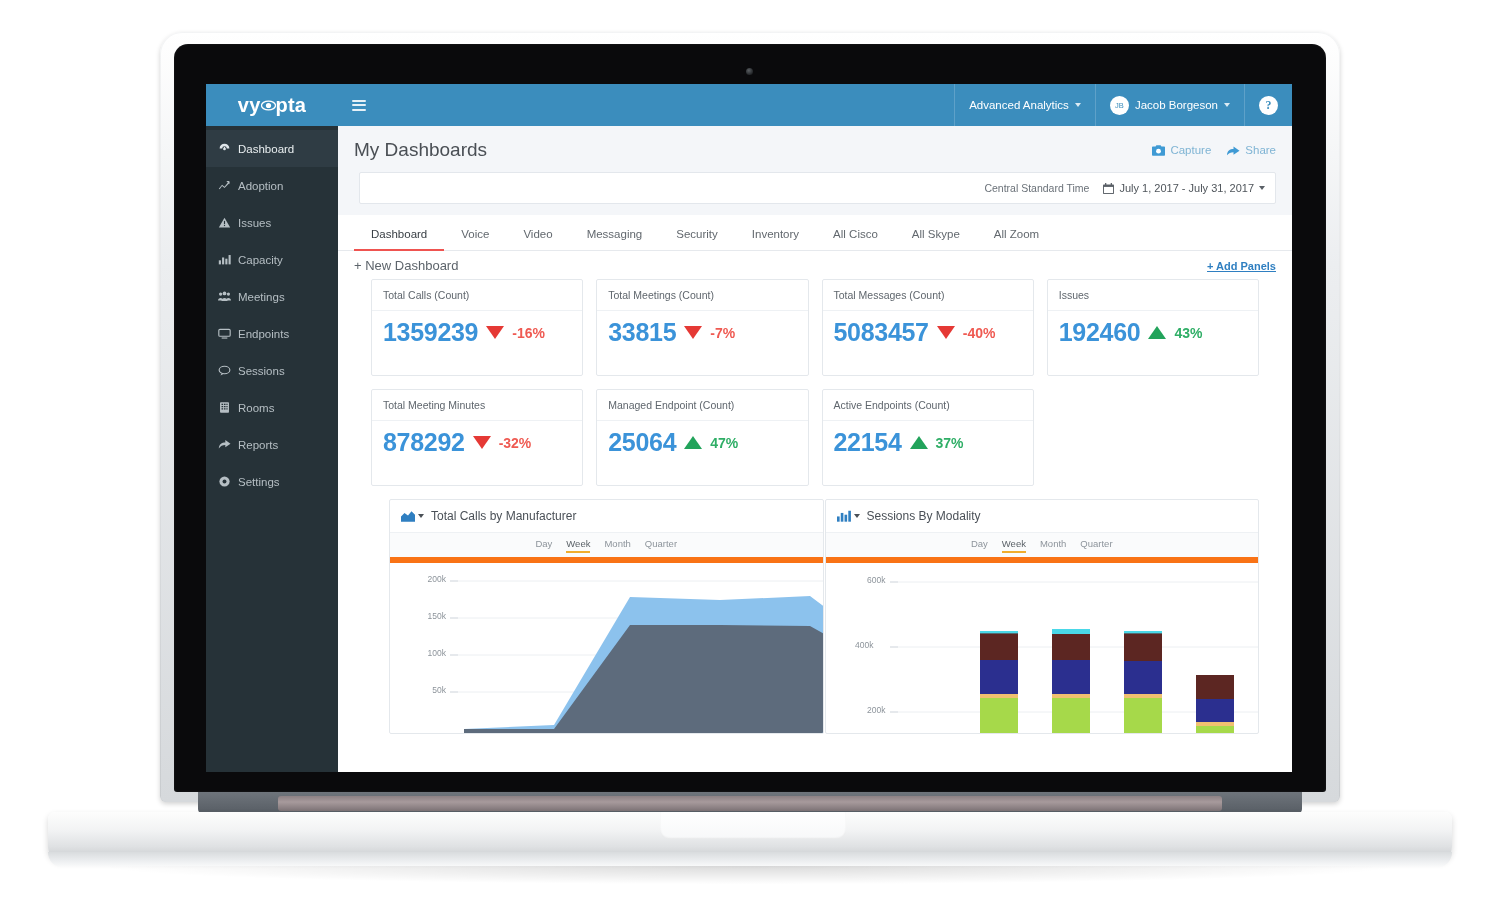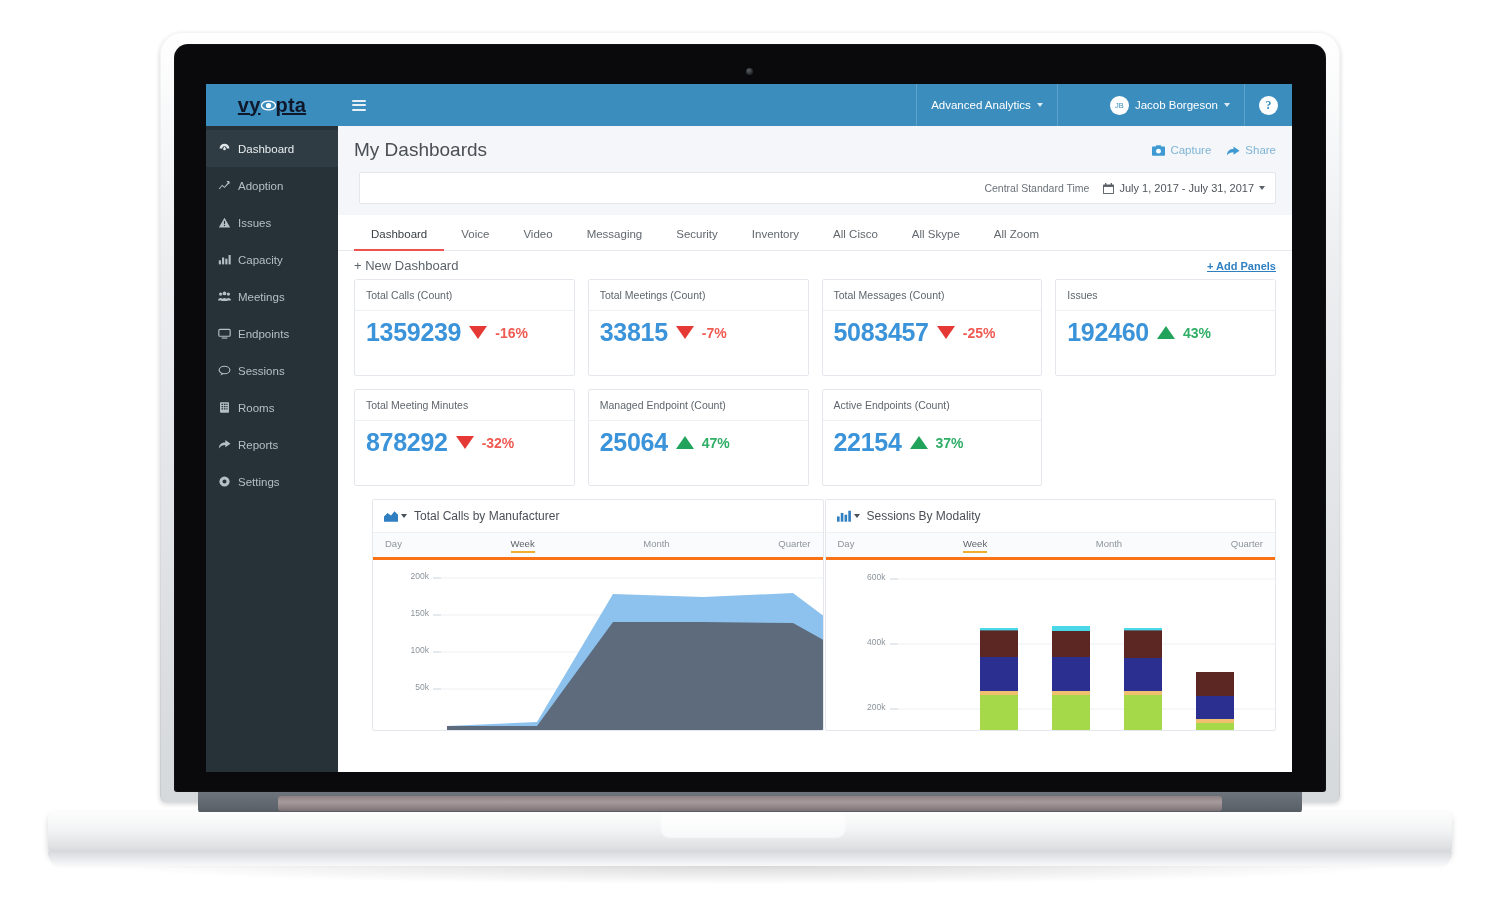--- a/index.html
+++ b/index.html
@@ -89,22 +89,22 @@
   
   .app { position:absolute; inset:0; display:flex; background:#fff; }
 
   
   .sidebar { width: 132px; background:#263238; flex:0 0 132px; }
   .brand {
     height: 42px; background:#3b8dbd;
     display:flex; align-items:center; justify-content:center;
   }
   .brand-text {
-    color:#0f172a; font-size:20px; font-weight:700; letter-spacing:.2px;
-    display:flex; align-items:center;text-decoration:underline;
+    color:#ffffff; font-size:20px; font-weight:700; letter-spacing:.2px;
+    display:flex; align-items:center;
   }
   .brand-o {
     display:inline-block; width:15px; height:15px; margin:0 0px;
     position:relative;
   }
   .brand-o svg { display:block; }
   .nav { padding-top: 4px; }
   .nav-item {
     display:flex; align-items:center; gap:7px;
     height: 37px; padding: 0 0 0 12px;
@@ -128,21 +128,21 @@
   .topbar-spacer { flex:1; }
   .topbar-cell {
     display:flex; align-items:center; gap:6px;
     height:42px; padding:0 14px; font-size:11.5px;
     border-left:1px solid rgba(255,255,255,.18);
     cursor:pointer; white-space:nowrap;
   }
   .caret { width:0;height:0;border-left:3.5px solid transparent;border-right:3.5px solid transparent;border-top:4px solid #dcebf4; }
   .avatar {
     width:19px;height:19px;border-radius:50%;background:#fff;color:#3b8dbd;
-    font-size:7.5px;font-weight:400;display:flex;align-items:center;justify-content:center;margin-left:38px;
+    font-size:7.5px;font-weight:400;display:flex;align-items:center;justify-content:center;
   }
   .help-ico {
     width:19px;height:19px;border-radius:50%;background:#fff;color:#3b8dbd;
     font-size:12px;font-weight:700;display:flex;align-items:center;justify-content:center;
     font-family:"Liberation Serif", serif;
   }
 
   
   .pagehead {
     background:#f4f6f9; padding: 13px 16px 11px 16px;
@@ -176,21 +176,21 @@
   }
   .tab.active { color:#3a4046; border-bottom-color:#ef5350; }
 
   .subrow {
     display:flex; align-items:center; padding: 7px 16px 6px 16px; background:#fff;
   }
   .newdash { font-size:13px; color:#5d646b; cursor:pointer; }
   .addpanels { margin-left:auto; font-size:11px; color:#2f7fc1; font-weight:700; cursor:pointer;text-decoration:underline; }
 
   
-  .content { flex:1; overflow:hidden; padding: 0 16px; background:#fff;border-radius:21px; }
+  .content { flex:1; overflow:hidden; padding: 0 33px; background:#fff;border-radius:21px; }
 
   .kpi-grid { display:grid; grid-template-columns: repeat(4, 1fr); gap: 13px; margin-bottom: 13px; }
   .kpi {
     border:1px solid #e4e8ec; border-radius:2px; background:#fff;
     height: 97px; display:flex; flex-direction:column;
   }
   .kpi-head {
     padding: 9px 11px; font-size:10.5px; color:#5f666d;
     border-bottom:1px solid #eef1f4;
   }
@@ -207,22 +207,22 @@
   .panel-grid { display:grid; grid-template-columns: 1fr 1fr; gap: 1px; margin-left: 18px; }
   .panel { border:1px solid #e4e8ec; border-radius:2px; background:#fff; overflow:hidden; }
   .panel-head {
     display:flex; align-items:center; gap:7px;
     padding: 9px 11px; border-bottom:1px solid #eef1f4;
   }
   .panel-ico { display:flex; align-items:center; gap:3px; }
   .panel-ico svg { display:block; }
   .panel-title { font-size:12px; color:#4a5057; }
   .gran-bar {
-    background:#fafbfc; border-bottom:3px solid #f97316;
-    display:flex; justify-content:space-between; gap:14px;
+    background:#fafbfc; border-bottom:6px solid #f97316;
+    display:flex; justify-content:center; gap:14px;
     padding: 5px 12px 4px 12px;
   }
   .gran { font-size:9.5px; color:#8d949b; cursor:pointer; padding-bottom:2px; border-bottom:2px solid transparent; }
   .gran.active { color:#5c6369; border-bottom-color:#f0ad2e; }
   .plot { position:relative; height:170px; padding: 10px 12px 0 12px; }
   .plot svg { display:block; }
 </style>
 </head>
 <body>
 
@@ -474,21 +474,21 @@
                 <span class="tri down"></span>
                 <span class="kpi-delta neg">-7%</span>
               </div>
             </div>
 
             <div class="kpi">
               <div class="kpi-head">Total Messages (Count)</div>
               <div class="kpi-body">
                 <span class="kpi-val">5083457</span>
                 <span class="tri down"></span>
-                <span class="kpi-delta neg">-25%</span>
+                <span class="kpi-delta neg">-40%</span>
               </div>
             </div>
 
             <div class="kpi">
               <div class="kpi-head">Issues</div>
               <div class="kpi-body">
                 <span class="kpi-val">192460</span>
                 <span class="tri up"></span>
                 <span class="kpi-delta pos">43%</span>
               </div>
@@ -628,21 +628,21 @@
                   </g>
 
                   <g stroke="#d7dbe0" stroke-width="1">
                     <line x1="52" y1="9" x2="60" y2="9"></line>
                     <line x1="52" y1="74" x2="60" y2="74"></line>
                     <line x1="52" y1="139" x2="60" y2="139"></line>
                   </g>
                 </svg>
                 <div style="position:absolute;left:12px;top:10px;width:52px;height:150px;">
                   <span style="position:absolute;right:4px;top:2px;font-size:8.5px;color:#8d949b;">600k</span>
-                  <span style="position:absolute;right:4px;top:67px;font-size:8.5px;color:#8d949b;">400k</span>
+                  <span style="position:absolute;right:16px;top:67px;font-size:8.5px;color:#8d949b;">400k</span>
                   <span style="position:absolute;right:4px;top:132px;font-size:8.5px;color:#8d949b;">200k</span>
                 </div>
               </div>
             </div>
 
           </div>
         </div>
 
       </div>
     </div>

